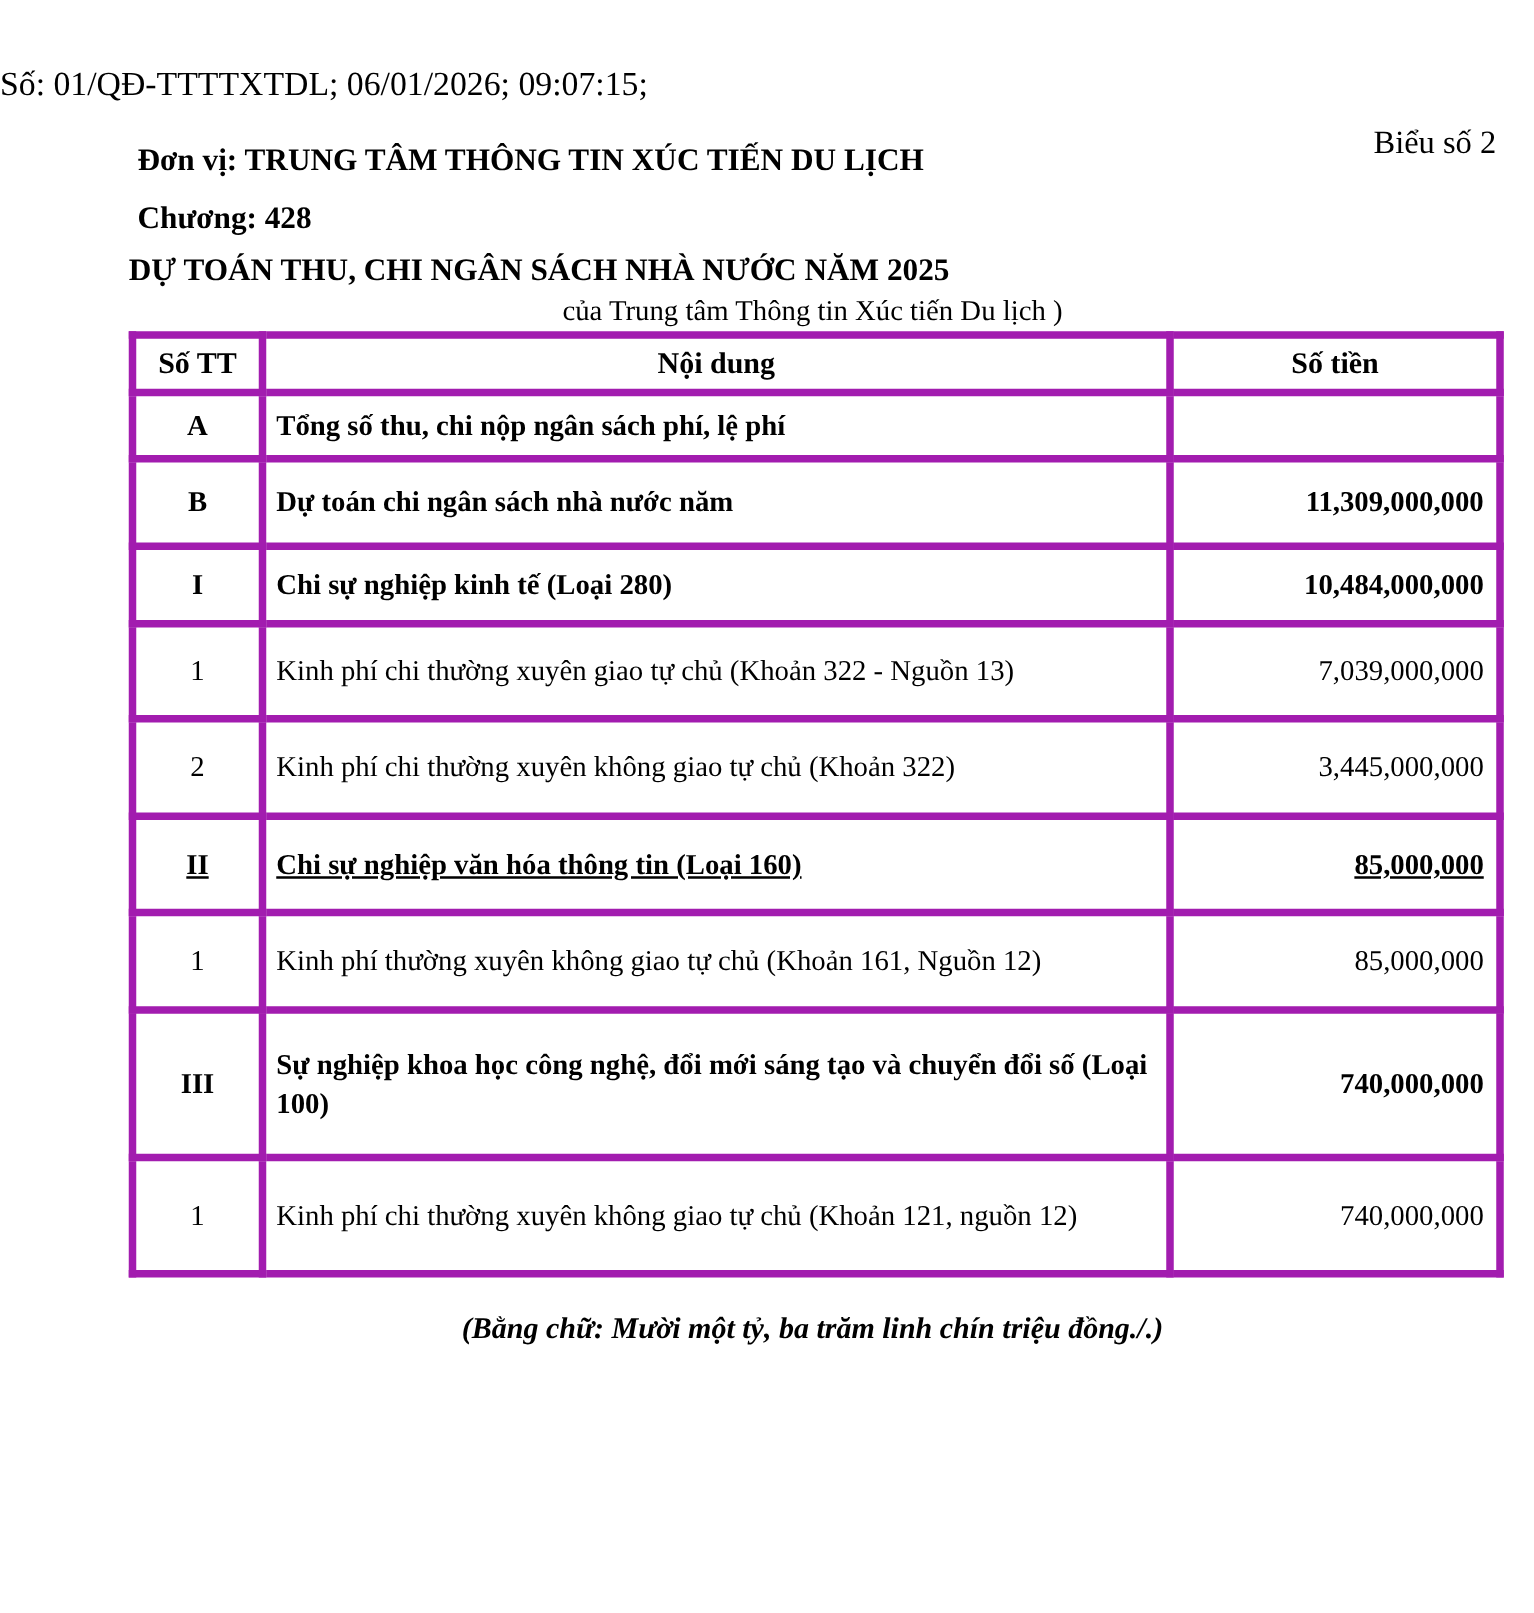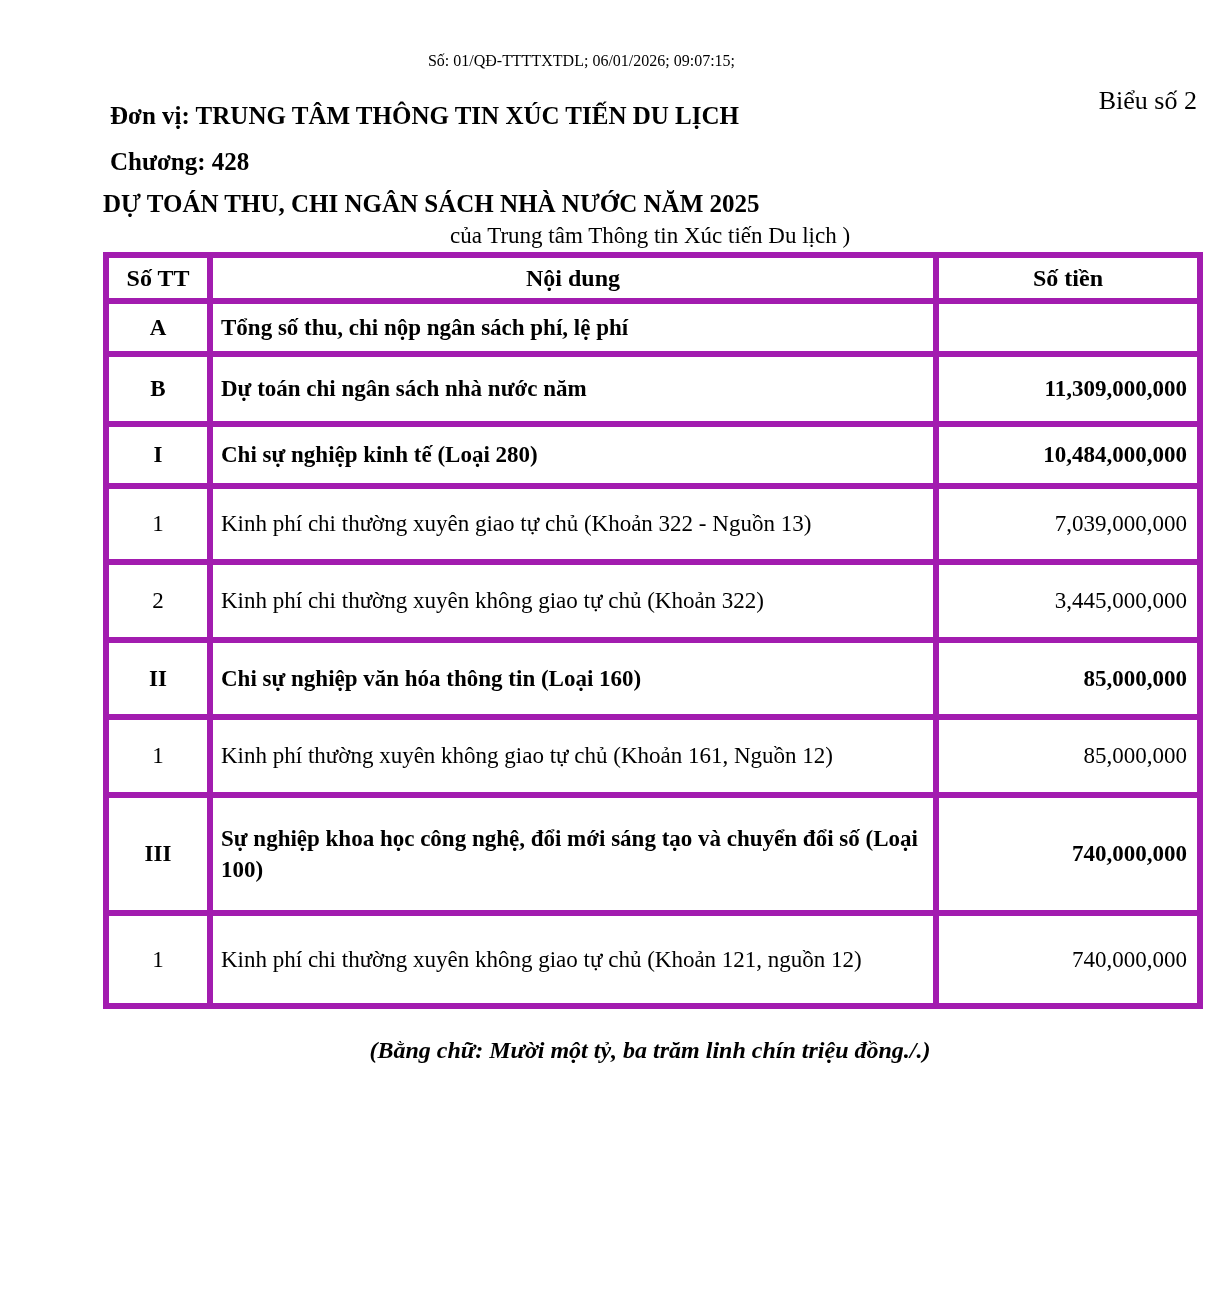--- a/index.html
+++ b/index.html
@@ -8,22 +8,22 @@
     width: 1227px;
     height: 1290px;
     position: relative;
     font-family: "Liberation Serif", "DejaVu Serif", serif;
     color: #000000;
     overflow: hidden;
   }
   .doc-number {
     margin-top: 52px;
     margin-right: 64px;
-    text-align: center;
-    font-size: 16px;
+    text-align: left;
+    font-size: 27px;
   }
   .unit-row {
     margin-top: 32px;
     margin-left: 110px;
     margin-right: 30px;
     display: flex;
     justify-content: space-between;
     align-items: flex-start;
   }
   .unit-line {
@@ -86,21 +86,21 @@
   }
   td.c-stt { text-align: center; }
   td.c-content { text-align: left; padding-left: 8px; padding-right: 14px; }
   td.c-amount { text-align: right; padding-right: 10px; }
   tr.bold-row td { font-weight: bold; }
   tbody tr:nth-child(1) { height: 53px; }
   tbody tr:nth-child(2) { height: 70px; }
   tbody tr:nth-child(3) { height: 62px; }
   tbody tr:nth-child(4) { height: 76px; }
   tbody tr:nth-child(5) { height: 78px; }
-  tbody tr:nth-child(6) { height: 77px; }
+  tbody tr:nth-child(6) { height: 77px; text-decoration: underline; }
   tbody tr:nth-child(7) { height: 78px; }
   tbody tr:nth-child(8) { height: 118px; }
   tbody tr:nth-child(9) { height: 93px; }
   .amount-words {
     margin-top: 28px;
     text-align: center;
     font-weight: bold;
     font-style: italic;
     font-size: 24px;
   }

